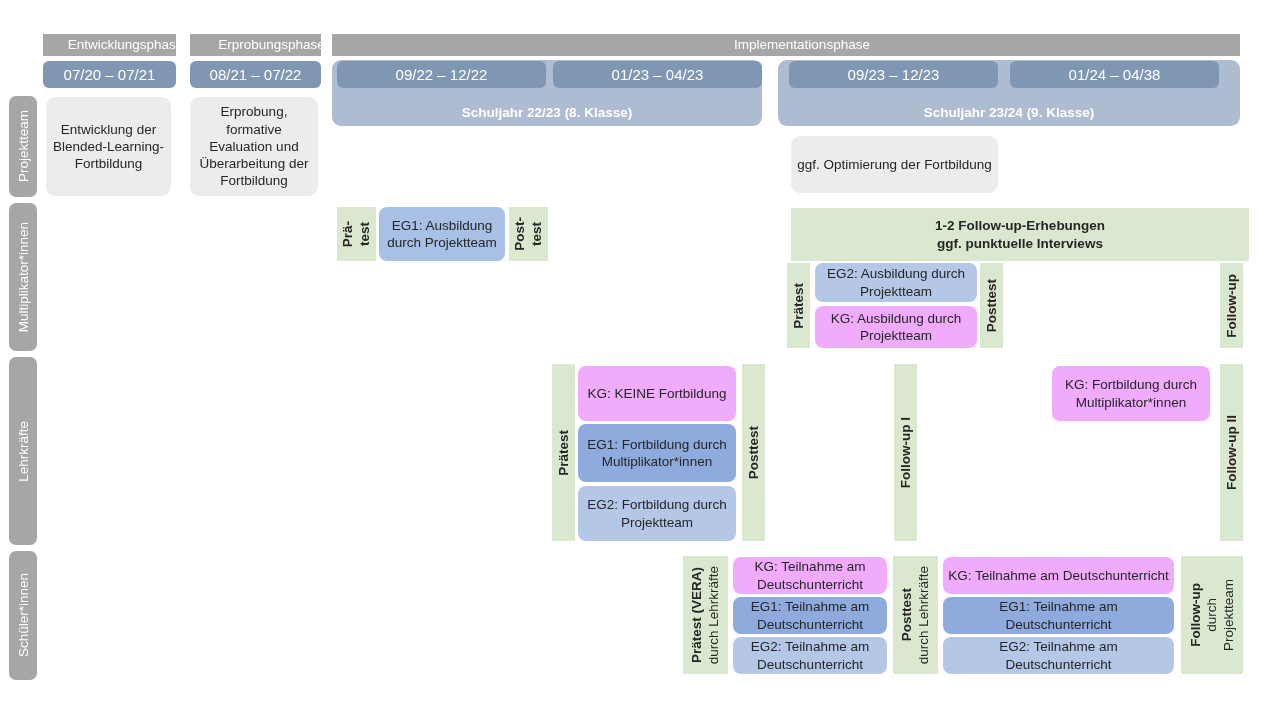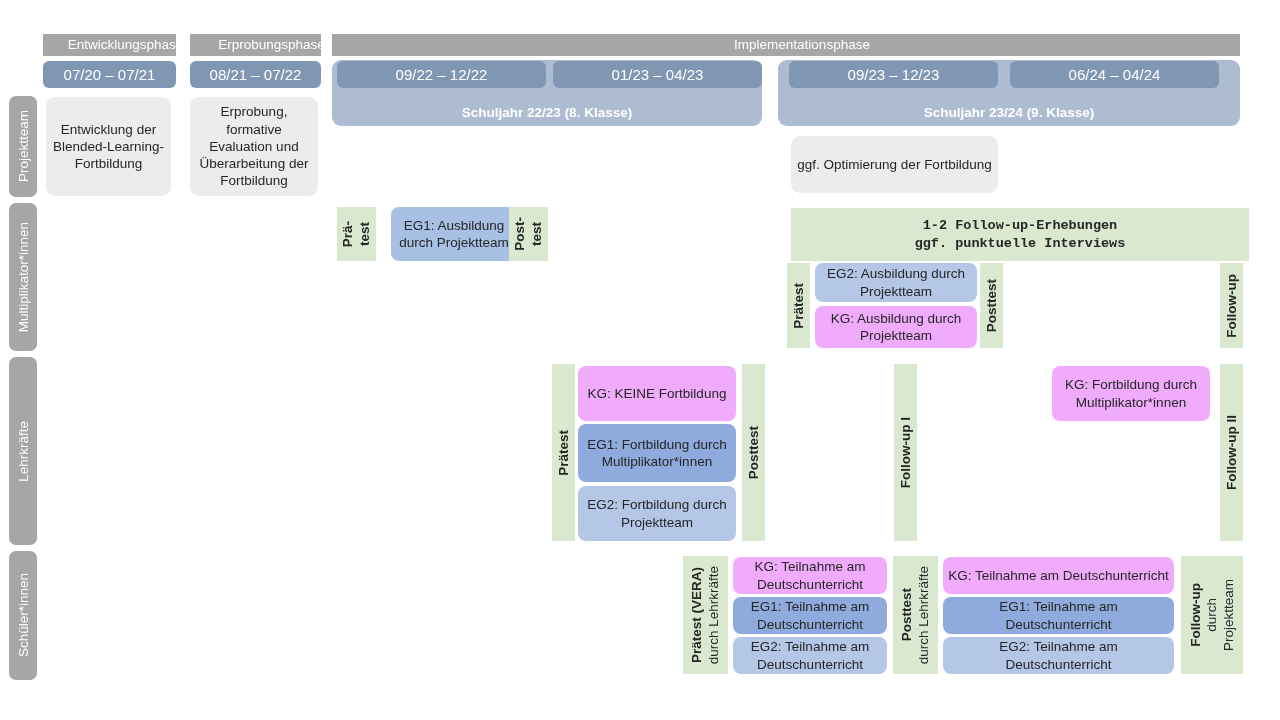--- a/index.html
+++ b/index.html
@@ -177,21 +177,21 @@
   <div class="abs phase-head" style="left:332px;top:34px;width:908px;height:22px;">Implementationsphase</div>
 
   <div class="abs year-band" style="left:332px;top:60px;width:430px;height:66px;">Schuljahr 22/23 (8. Klasse)</div>
   <div class="abs year-band" style="left:778px;top:60px;width:462px;height:66px;">Schuljahr 23/24 (9. Klasse)</div>
 
   <div class="abs date-band" style="left:43px;top:61px;width:133px;height:27px;">07/20 – 07/21</div>
   <div class="abs date-band" style="left:190px;top:61px;width:131px;height:27px;">08/21 – 07/22</div>
   <div class="abs date-band" style="left:337px;top:61px;width:209px;height:27px;">09/22 – 12/22</div>
   <div class="abs date-band" style="left:553px;top:61px;width:209px;height:27px;">01/23 – 04/23</div>
   <div class="abs date-band" style="left:789px;top:61px;width:209px;height:27px;">09/23 – 12/23</div>
-  <div class="abs date-band" style="left:1010px;top:61px;width:209px;height:27px;">06/24 – 04/24</div>
+  <div class="abs date-band" style="left:1010px;top:61px;width:209px;height:27px;">01/24 – 04/38</div>
 
   <div class="abs rowlabel" style="left:9px;top:96px;width:28px;height:101px;">
     <span>Projektteam</span>
   </div>
   <div class="abs rowlabel" style="left:9px;top:203px;width:28px;height:148px;">
     <span>Multiplikator*innen</span>
   </div>
   <div class="abs rowlabel" style="left:9px;top:357px;width:28px;height:188px;">
     <span>Lehrkräfte</span>
   </div>
@@ -202,29 +202,29 @@
   <div class="abs gbox" style="left:190px;top:97px;width:128px;height:99px;">Erprobung, formative Evaluation und Überarbeitung der Fortbildung</div>
   <div class="abs gbox" style="left:46px;top:97px;width:125px;height:99px;">Entwicklung der Blended-Learning-Fortbildung</div>
   <div class="abs gbox" style="left:791px;top:136px;width:207px;height:57px;">ggf. Optimierung der Fortbildung</div>
 
   <div class="abs greenv" style="left:337px;top:207px;width:39px;height:54px;">
     <div class="vpair">
       <span class="vtext">Prä-</span>
       <span class="vtext">test</span>
     </div>
   </div>
-  <div class="abs eg1box eg1box-mult" style="left:379px;top:207px;width:126px;height:54px;margin-left:12px;">EG1: Ausbildung durch Projektteam</div>
+  <div class="abs eg1box eg1box-mult" style="left:379px;top:207px;width:126px;height:54px;">EG1: Ausbildung durch Projektteam</div>
   <div class="abs greenv" style="left:509px;top:207px;width:39px;height:54px;">
     <div class="vpair">
       <span class="vtext">Post-</span>
       <span class="vtext">test</span>
     </div>
   </div>
 
-  <div class="abs greenh" style="left:791px;top:208px;width:458px;height:53px;font-family:Liberation Mono, monospace;">
+  <div class="abs greenh" style="left:791px;top:208px;width:458px;height:53px;">
     <div>
       <div>1-2 Follow-up-Erhebungen</div>
       <div>ggf. punktuelle Interviews</div>
     </div>
   </div>
 
   <div class="abs greenv" style="left:787px;top:263px;width:23px;height:85px;">
     <span class="vtext">Prätest</span>
   </div>
   <div class="abs eg2box" style="left:815px;top:263px;width:162px;height:39px;">EG2: Ausbildung durch Projektteam</div>

